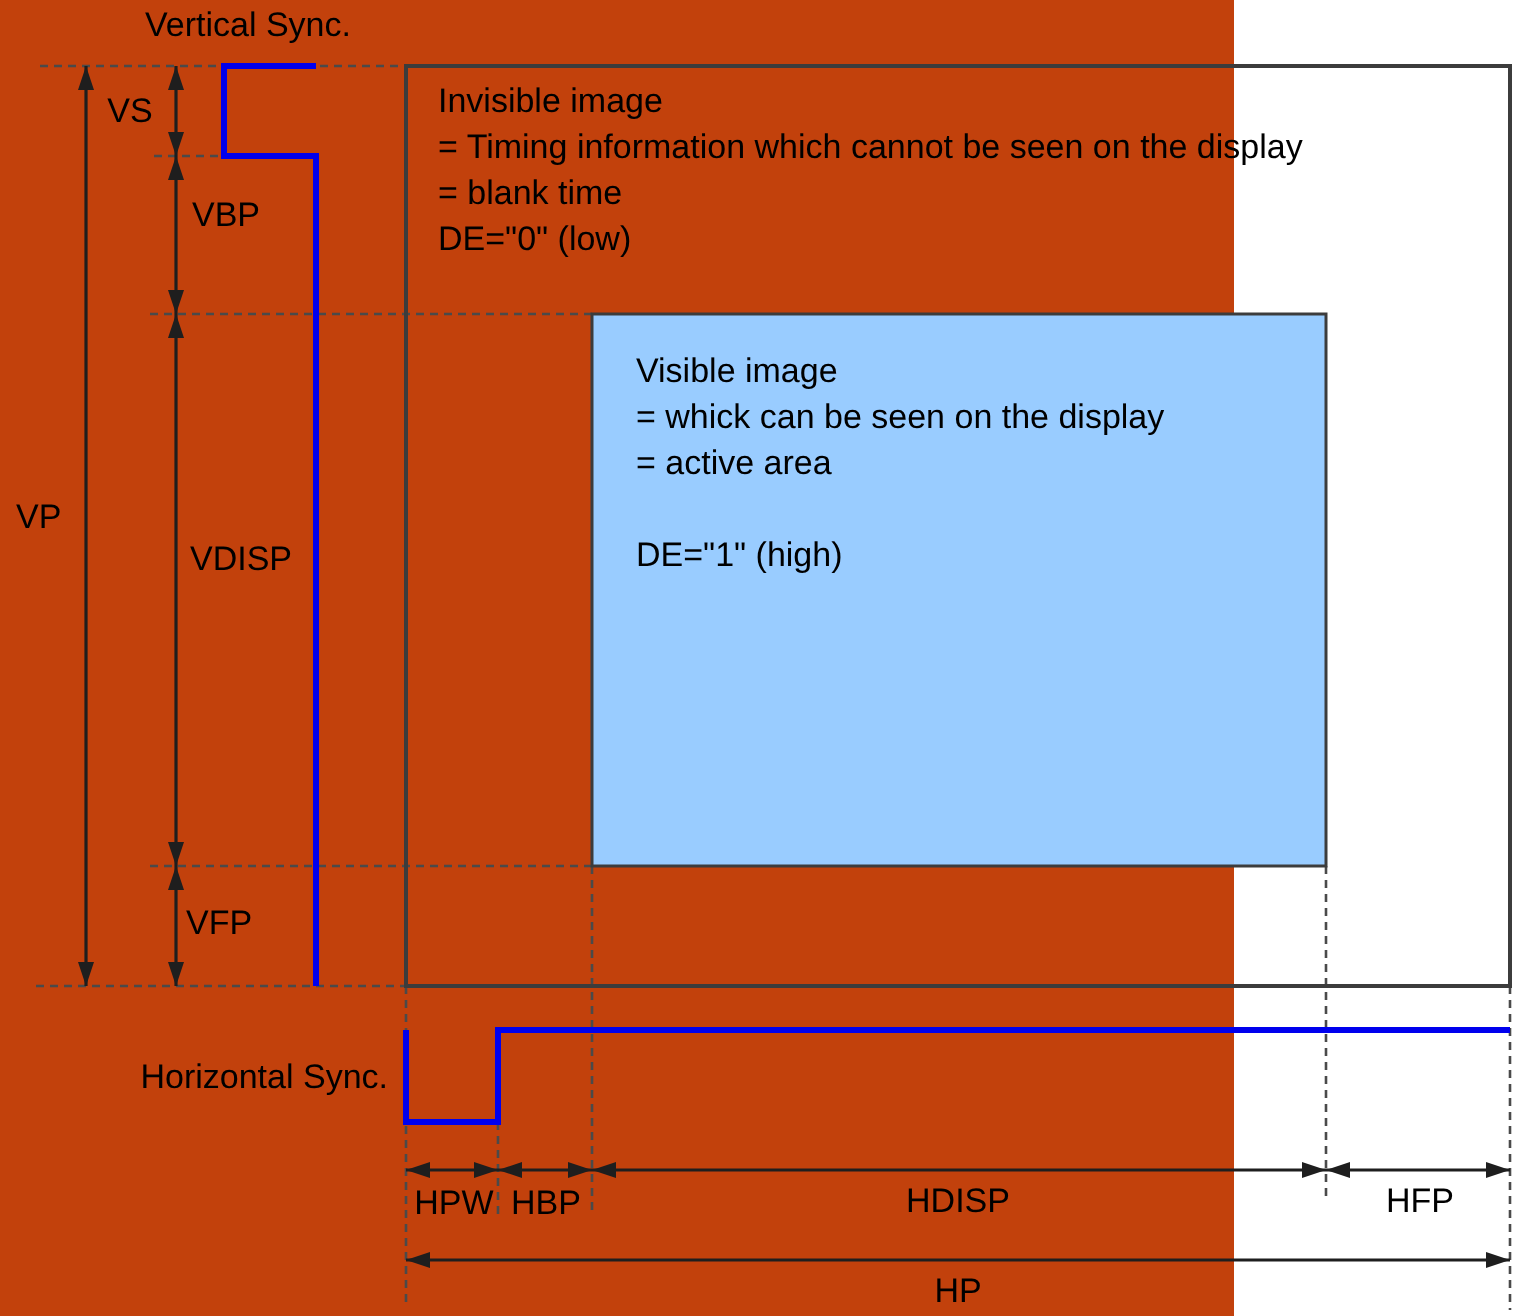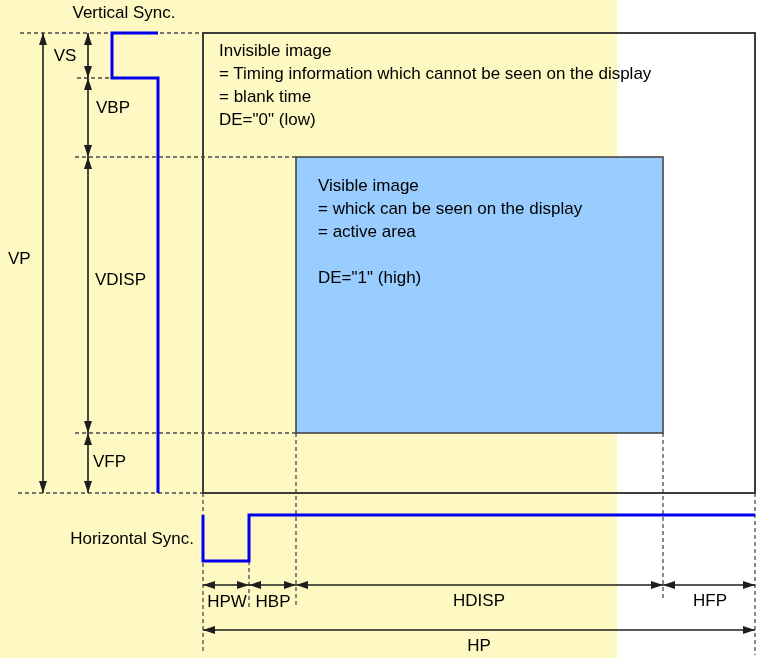--- a/index.html
+++ b/index.html
@@ -4,21 +4,21 @@
 <style>
   html, body {
     margin: 0;
     padding: 0;
     background: #ffffff;
   }
   #stage {
     position: relative;
     width: 617px;
     height: 658px;
-    background: #fef9c3;
+    background: #c2410c;
     font-family: "Liberation Sans", sans-serif;
   }
   svg { display: block; }
 
   .diagram-text {
     font-family: "Liberation Sans", sans-serif;
     font-size: 17px;
     fill: var(--text, #000000);
   }
   .body-text {

